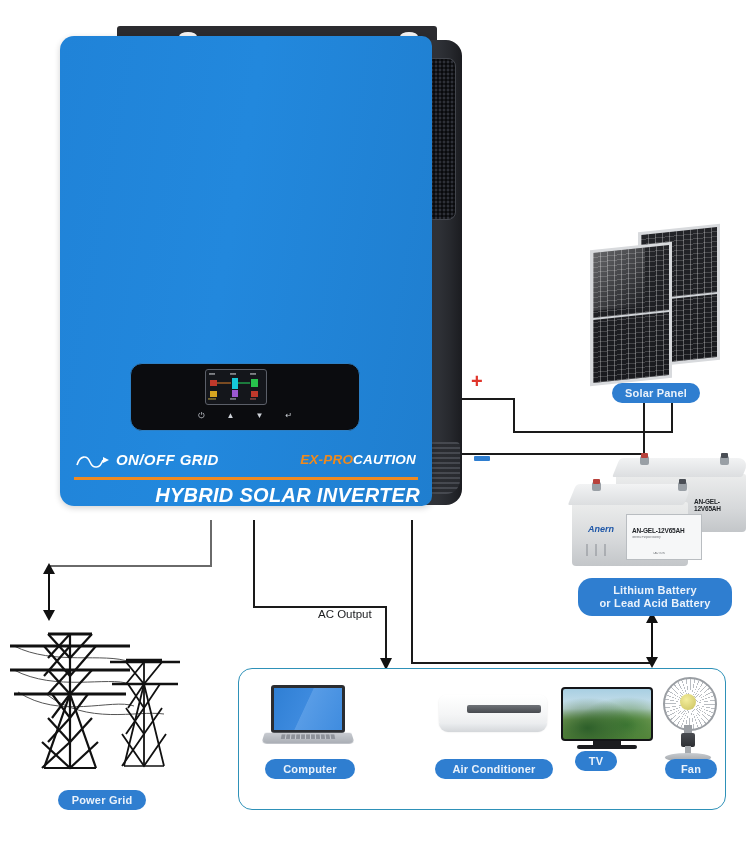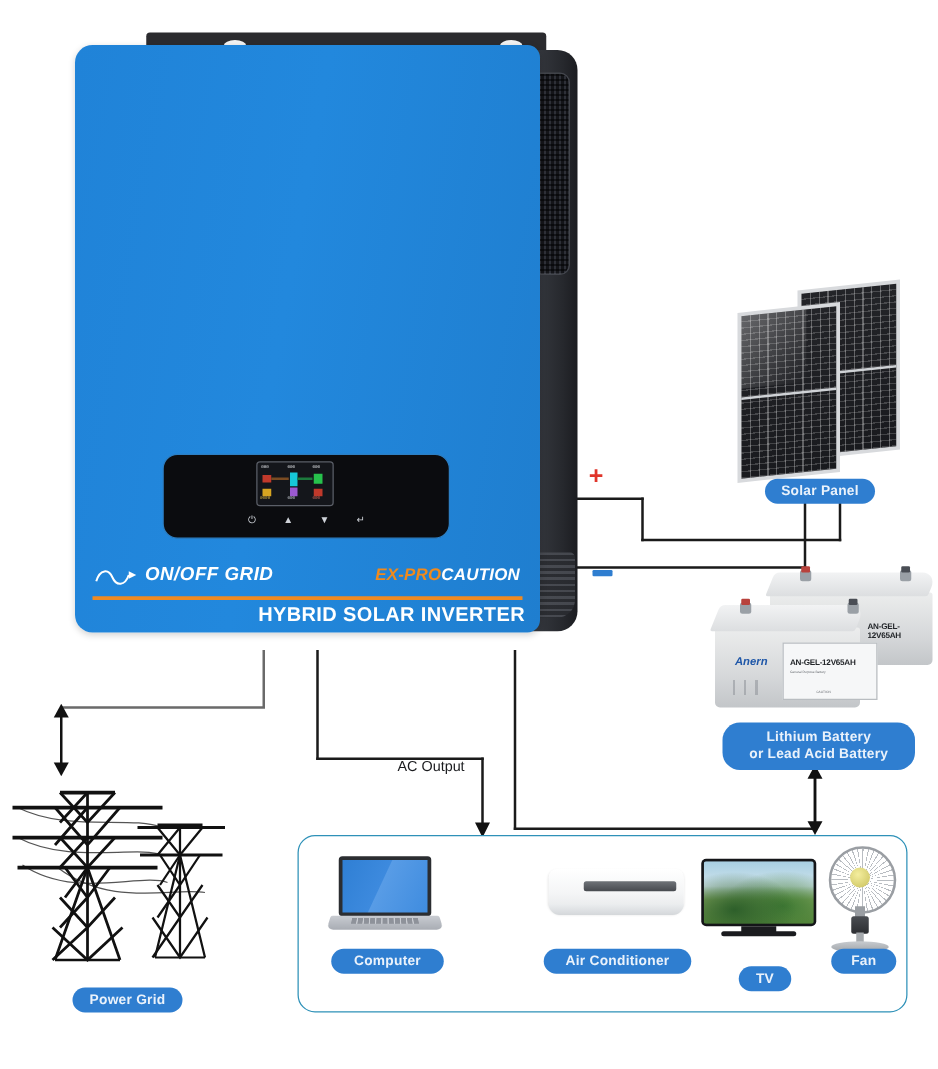--- a/index.html
+++ b/index.html
@@ -61,22 +61,22 @@
   
   #brand-row{position:absolute;left:14px;top:414px;width:344px;height:24px;}
   #wave-logo{position:absolute;left:2px;top:4px;width:34px;height:16px;}
   #onoff{position:absolute;left:42px;top:1px;color:#ffffff;font-size:15px;
     font-weight:bold;font-style:italic;letter-spacing:.4px;}
   #expro{position:absolute;right:2px;top:2px;font-size:13.5px;font-weight:bold;
     font-style:italic;letter-spacing:.2px;white-space:nowrap;}
   #expro .o{color:#f08a1c;margin-left:16px;}
   #expro .w{color:#ffffff;}
   #orange-rule{position:absolute;left:14px;top:441px;width:344px;height:3px;background:#ef8a22;}
-  #hsi{position:absolute;right:12px;top:448px;color:#ffffff;font-size:16px;
-    font-weight:bold;letter-spacing:.3px;}
+  #hsi{position:absolute;right:12px;top:448px;color:#ffffff;font-size:20px;
+    font-weight:bold;font-style:italic;letter-spacing:.3px;}
 
   
   .conn{position:absolute;top:494px;width:12px;height:26px;}
 
   
   .panel{position:absolute;background:#d8dadd;}
   .panel .glass{position:absolute;left:3px;top:3px;right:3px;bottom:3px;
     background:
       repeating-linear-gradient(90deg,rgba(255,255,255,.30) 0 1px,rgba(0,0,0,0) 1px 7px),
       repeating-linear-gradient(0deg,rgba(255,255,255,.18) 0 1px,rgba(0,0,0,0) 1px 5px),
@@ -384,21 +384,21 @@
     </div>
 
     <div class="appliance" style="left:318px;width:100px;">
       <div class="abs" style="left:4px;top:4px;width:94px;height:66px;">
         <div class="tv-fr">
             <div class="tv-sc"></div>
           </div>
         <div class="tv-st"></div>
         <div class="tv-bs"></div>
       </div>
-      <div class="badge" style="left:18px;top:92px;width:42px;height:20px;margin-left:16px;">TV</div>
+      <div class="badge" style="left:18px;top:70px;width:42px;height:20px;">TV</div>
     </div>
 
     <div class="appliance" style="left:418px;width:70px;">
       <div class="abs" style="left:0;top:-4px;width:70px;height:88px;">
         <div class="fan-c"></div>
         <div class="fan-h"></div>
         <div class="fan-nk"></div>
         <div class="fan-bx"></div>
         <div class="fan-pl"></div>
         <div class="fan-bs"></div>

